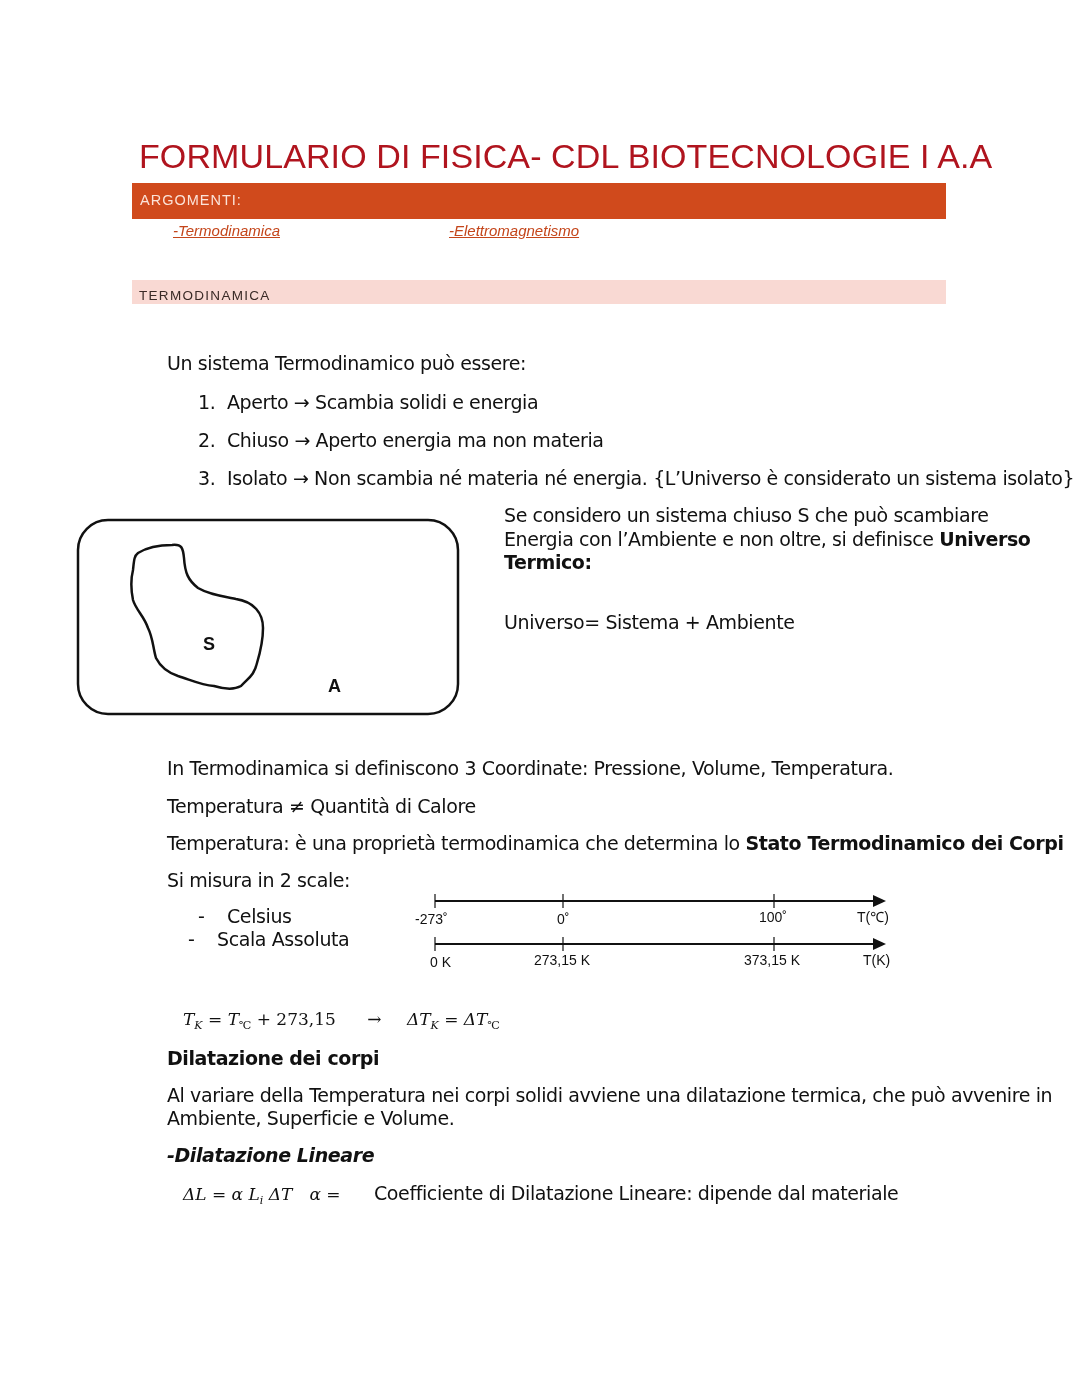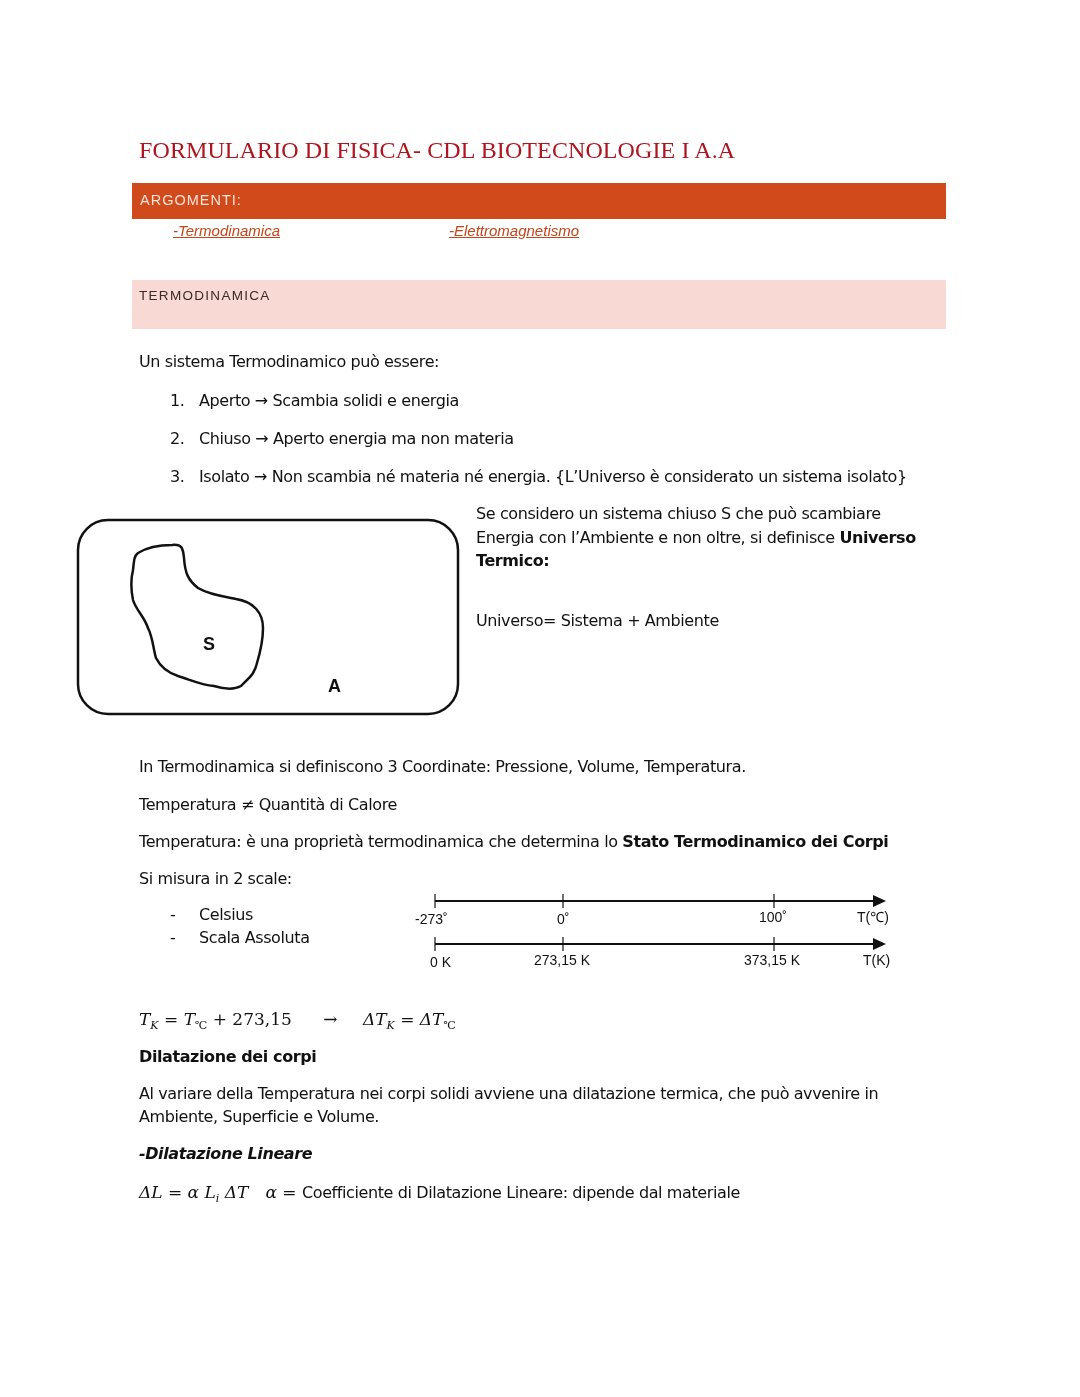--- a/index.html
+++ b/index.html
@@ -1,34 +1,34 @@
 <!DOCTYPE html>
 <html><head>
 <meta charset="utf-8">
 <style>
   html, body { margin: 0; padding: 0; background: #ffffff; }
   body { width: 1080px; height: 1397px; position: relative; overflow: hidden;
          font-family: "DejaVu Sans", sans-serif; color: #111; }
   .abs { position: absolute; }
-  .title { left: 139px; top: 137px; font-family: Liberation Serif, serif;
-           font-size: 24px; color: #b0141e; letter-spacing: 0.1px; white-space: nowrap; }
+  .title { left: 139px; top: 137px; font-family: Liberation Sans, sans-serif;
+           font-size: 34px; color: #b0141e; letter-spacing: 0.1px; white-space: nowrap; }
   .bar-orange { left: 132px; top: 183px; width: 814px; height: 36px; background: #d04a1c; }
   .bar-orange span { position: absolute; left: 8px; top: 9px; font-family: "Liberation Sans", sans-serif;
            font-size: 14.5px; color: #fbe3d8; letter-spacing: 1px; }
   .topic { top: 222px; font-family: "Liberation Sans", sans-serif; font-style: italic;
            font-size: 15px; color: #c4451a; text-decoration: underline; }
-  .bar-pink { left: 132px; top: 280px; width: 814px; height: 49px; background: #f9d9d3; }
+  .bar-pink { left: 132px; top: 280px; width: 814px; height: 24px; background: #f9d9d3; }
   .bar-pink span { position: absolute; left: 7px; top: 8px; font-family: "Liberation Sans", sans-serif;
            font-size: 13.5px; color: #3a2a26; letter-spacing: 1.3px; }
-  .p { font-size: 16px; white-space: nowrap; font-family: "DejaVu Sans", sans-serif; letter-spacing: -0.4px; }
+  .p { font-size: 19px; white-space: nowrap; font-family: "DejaVu Sans", sans-serif; letter-spacing: -0.4px; margin-left: 28px; }
   .b { font-weight: bold; }
   .num { display: inline-block; width: 29px; }
   .diag { left: 76px; top: 518px; }
   .scale { left: 410px; top: 888px; }
-  .math { font-family: "DejaVu Serif", serif; font-style: italic; font-size: 17px; white-space: nowrap; }
+  .math { font-family: "DejaVu Serif", serif; font-style: italic; font-size: 17px; white-space: nowrap; margin-left: 44px; }
   .math .up { font-style: normal; }
   sub { font-size: 11px; }
 </style>
 </head>
 <body>
 
 <div class="abs title">FORMULARIO DI FISICA- CDL BIOTECNOLOGIE I A.A</div>
 
 <div class="abs bar-orange">
   <span>ARGOMENTI:</span>
@@ -69,21 +69,21 @@
 <div class="abs p" style="left:139px;top:757px">In Termodinamica si definiscono 3 Coordinate: Pressione, Volume, Temperatura.</div>
 <div class="abs p" style="left:139px;top:795px">Temperatura ≠ Quantità di Calore</div>
 <div class="abs p" style="left:139px;top:832px">
   <span>Temperatura: è una proprietà termodinamica che determina lo </span><span class="b">Stato Termodinamico dei Corpi</span>
 </div>
 <div class="abs p" style="left:139px;top:869px">Si misura in 2 scale:</div>
 
 <div class="abs p" style="left:170px;top:905px">
   <span class="num">-</span><span>Celsius</span>
 </div>
-<div class="abs p" style="left:170px;top:928px">
+<div class="abs p" style="left:160px;top:928px">
   <span class="num">-</span><span>Scala Assoluta</span>
 </div>
 
 <svg class="abs scale" width="500" height="90" viewBox="0 0 500 90">
   <g>
     <line x1="25" y1="13" x2="465" y2="13" stroke="#111" stroke-width="2"></line>
     <polygon points="476,13 463,7 463,19" fill="#111"></polygon>
     <line x1="25" y1="6" x2="25" y2="20" stroke="#111" stroke-width="1.2"></line>
     <line x1="153" y1="6" x2="153" y2="20" stroke="#111" stroke-width="1.2"></line>
     <line x1="364" y1="6" x2="364" y2="20" stroke="#111" stroke-width="1.2"></line>

